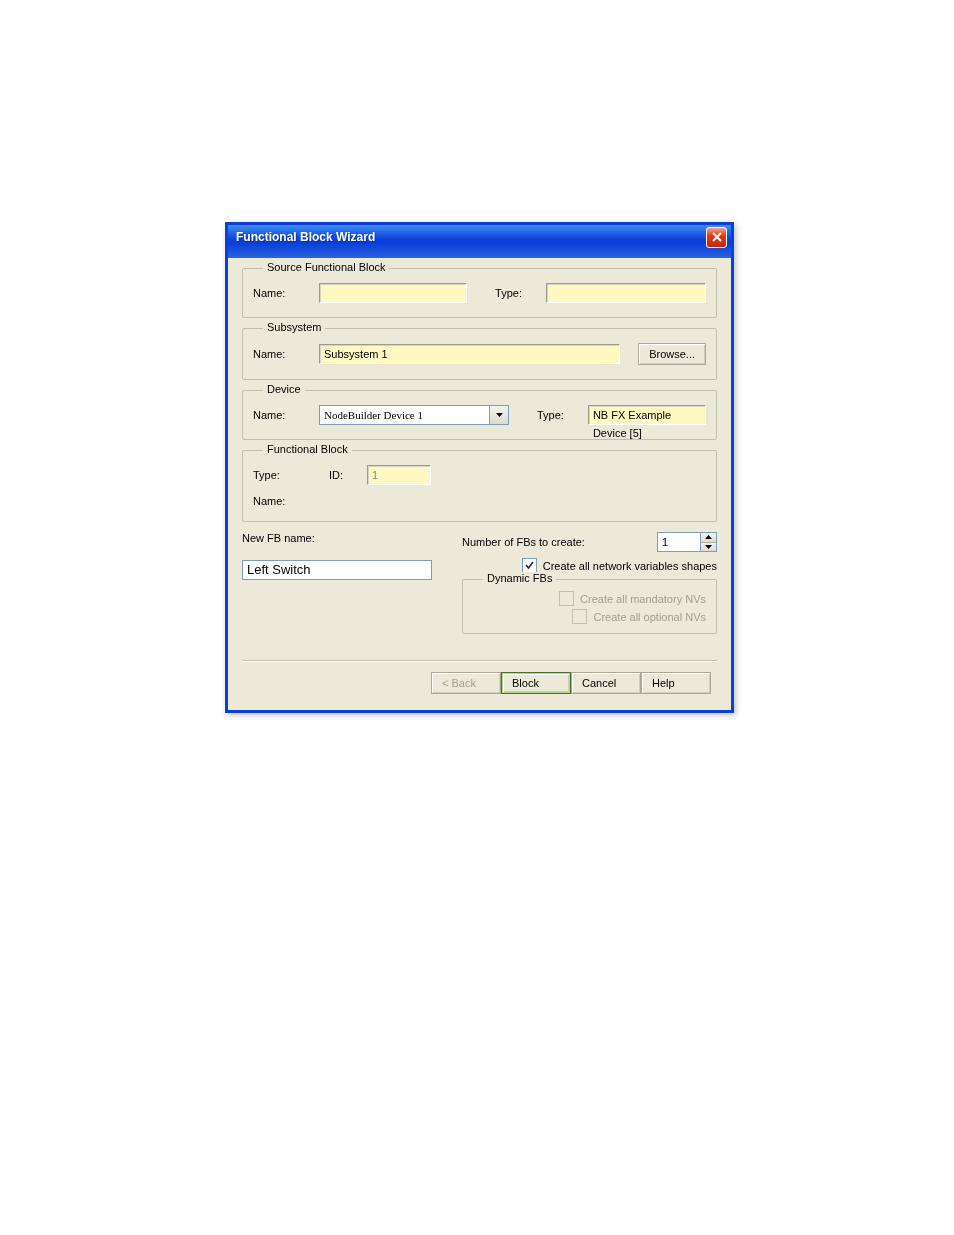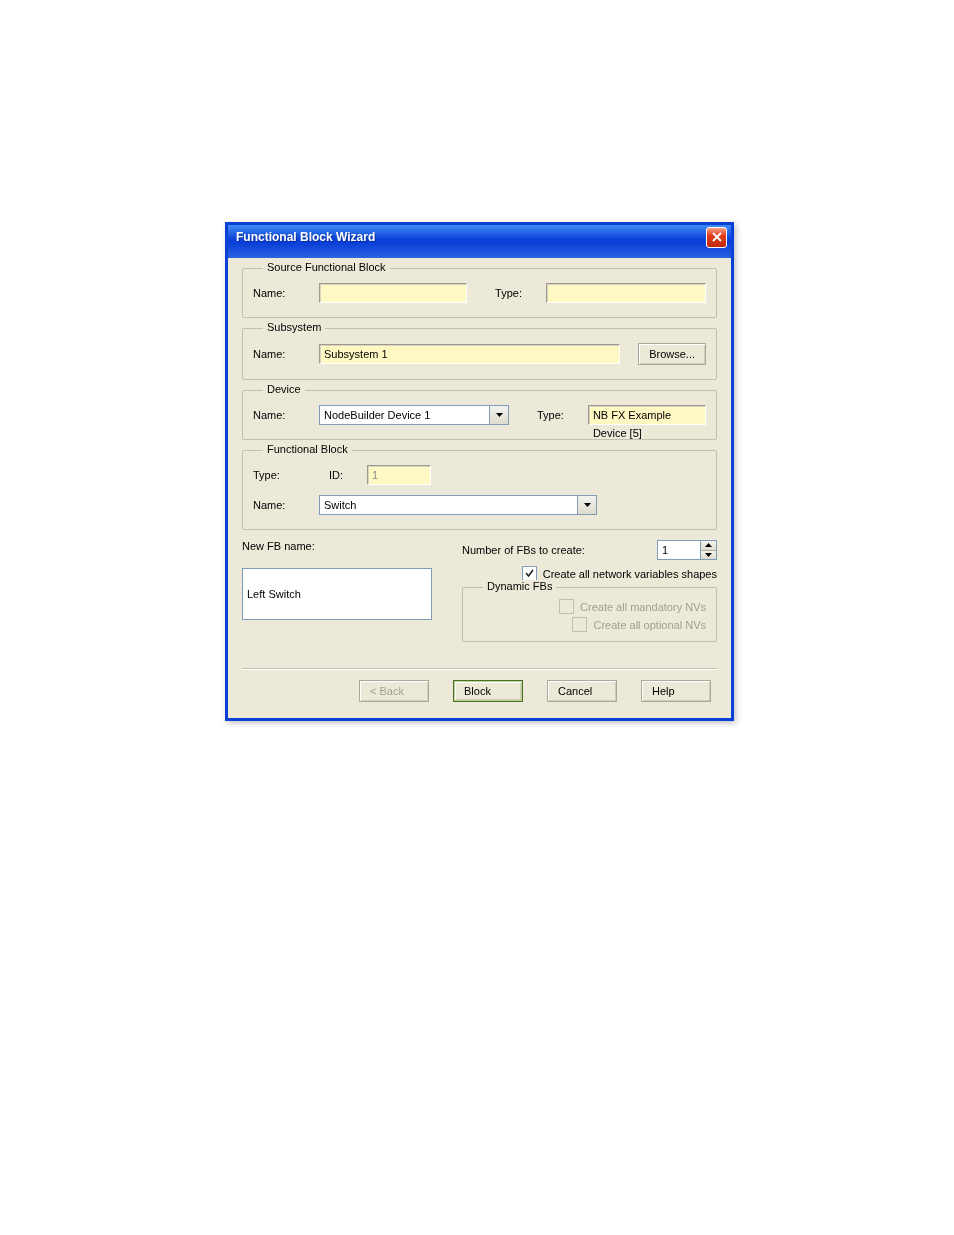--- a/index.html
+++ b/index.html
@@ -94,31 +94,32 @@
     height: 18px;
     line-height: 18px;
     padding: 0 4px;
     box-shadow: inset 1px 1px 0 #d8d4c4;
   }
   .txt-white {
     background: #fff;
     border: 1px solid #7f9db9;
     height: 18px;
     line-height: 18px;
-    padding: 16px 4px;
+    padding: 0 4px;
     font-family: inherit;
-    font-size: 11px;
+    font-size: 13px;
   }
   input.txt-white { outline: none; }
   .cb-container {
     position: relative;
     display: flex;
     align-items: stretch;
     height: 20px;
     flex: 1;
+    font-family: Liberation Serif, serif;
   }
   .cb-input {
     flex: 1;
     background: #fff;
     border: 1px solid #7f9db9;
     border-right: none;
     padding: 0 4px;
     line-height: 18px;
     font-size: 11px;
   }
@@ -200,21 +201,21 @@
   .chk.disabled .box { background: #ece9d8; border-color:#c0c0b0;}
   .chk.disabled .txt { color: #a0a090; }
   .sep {
     border-top: 1px solid #c0c0b0;
     border-bottom: 1px solid #fff;
     margin: 16px 0 10px 0;
   }
   .btnrow {
     display: flex;
     justify-content: flex-end;
-    gap: 24px;
+    gap: 0;
     padding: 0 6px 10px 6px;
   }
 </style>
 </head>
 <body>
 
 <div class="window">
   <div class="titlebar">
     <span class="title">Functional Block Wizard</span>
     <div class="close-btn">
@@ -263,28 +264,20 @@
 
     <div class="groupbox">
       <span class="legend">Functional Block</span>
       <div class="row">
         <span class="lbl">Type:</span>
         <span class="lbl-sm">ID:</span>
         <div class="txt-sunken" style="width:54px;color:#888">1</div>
       </div>
       <div class="row" style="margin-top:10px">
         <span class="lbl">Name:</span>
-        <div class="cb-container" style="flex:0 0 278px">
-          <div class="cb-input">Switch</div>
-          <div class="cb-btn">
-            <svg viewBox="0 0 7 4">
-                <path d="M0 0 L3.5 4 L7 0 Z" fill="#000"></path>
-              </svg>
-          </div>
-        </div>
       </div>
     </div>
 
     <div style="display:flex;gap:30px">
       <div style="flex:0 0 190px">
         <div style="margin-bottom:16px">New FB name:</div>
         <input class="txt-white" style="width: 180px;" value="Left Switch">
       </div>
       <div style="flex:1">
         <div class="row" style="margin:0 0 6px 0">

